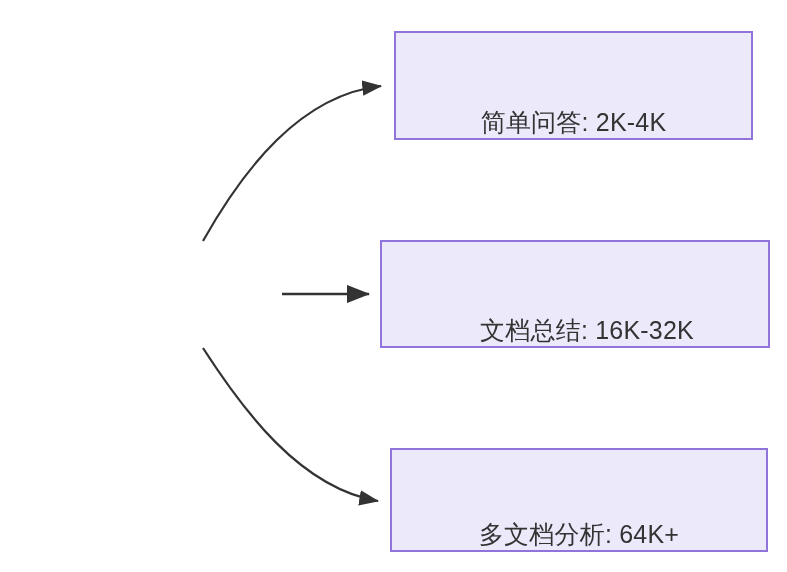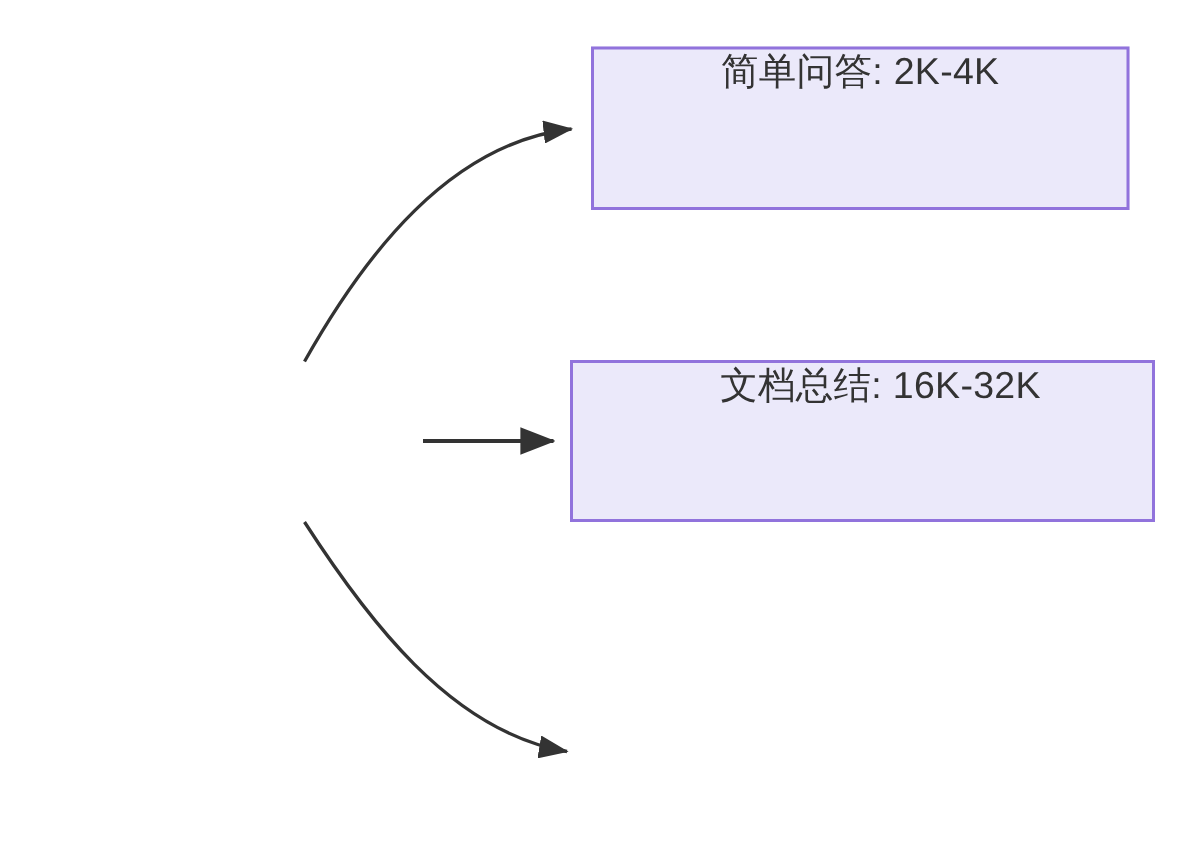--- a/index.html
+++ b/index.html
@@ -27,21 +27,21 @@
     width: 787px;
     height: 572px;
     pointer-events: none;
   }
   .node {
     position: absolute;
     box-sizing: border-box;
     background: #ebe9fa;
     border: 2px solid #9173dc;
     display: flex;
-    align-items: flex-start;
+    align-items: flex-end;
     justify-content: center;
     text-align: center;
   }
   .node-label {
     font-size: 25px;
     line-height: 1.25;
     color: #333333;
     letter-spacing: 0.2px;
     white-space: nowrap;
   }
@@ -92,14 +92,17 @@
 
 
   <div class="node" id="node-simple-qa">
     <span class="node-label">简单问答: 2K-4K</span>
   </div>
 
   <div class="node" id="node-doc-summary">
     <span class="node-label">文档总结: 16K-32K</span>
   </div>
 
+  <div class="node" id="node-multi-doc">
+    <span class="node-label">多文档分析: 64K+</span>
+  </div>
 
 </div>
 
 </body></html>

